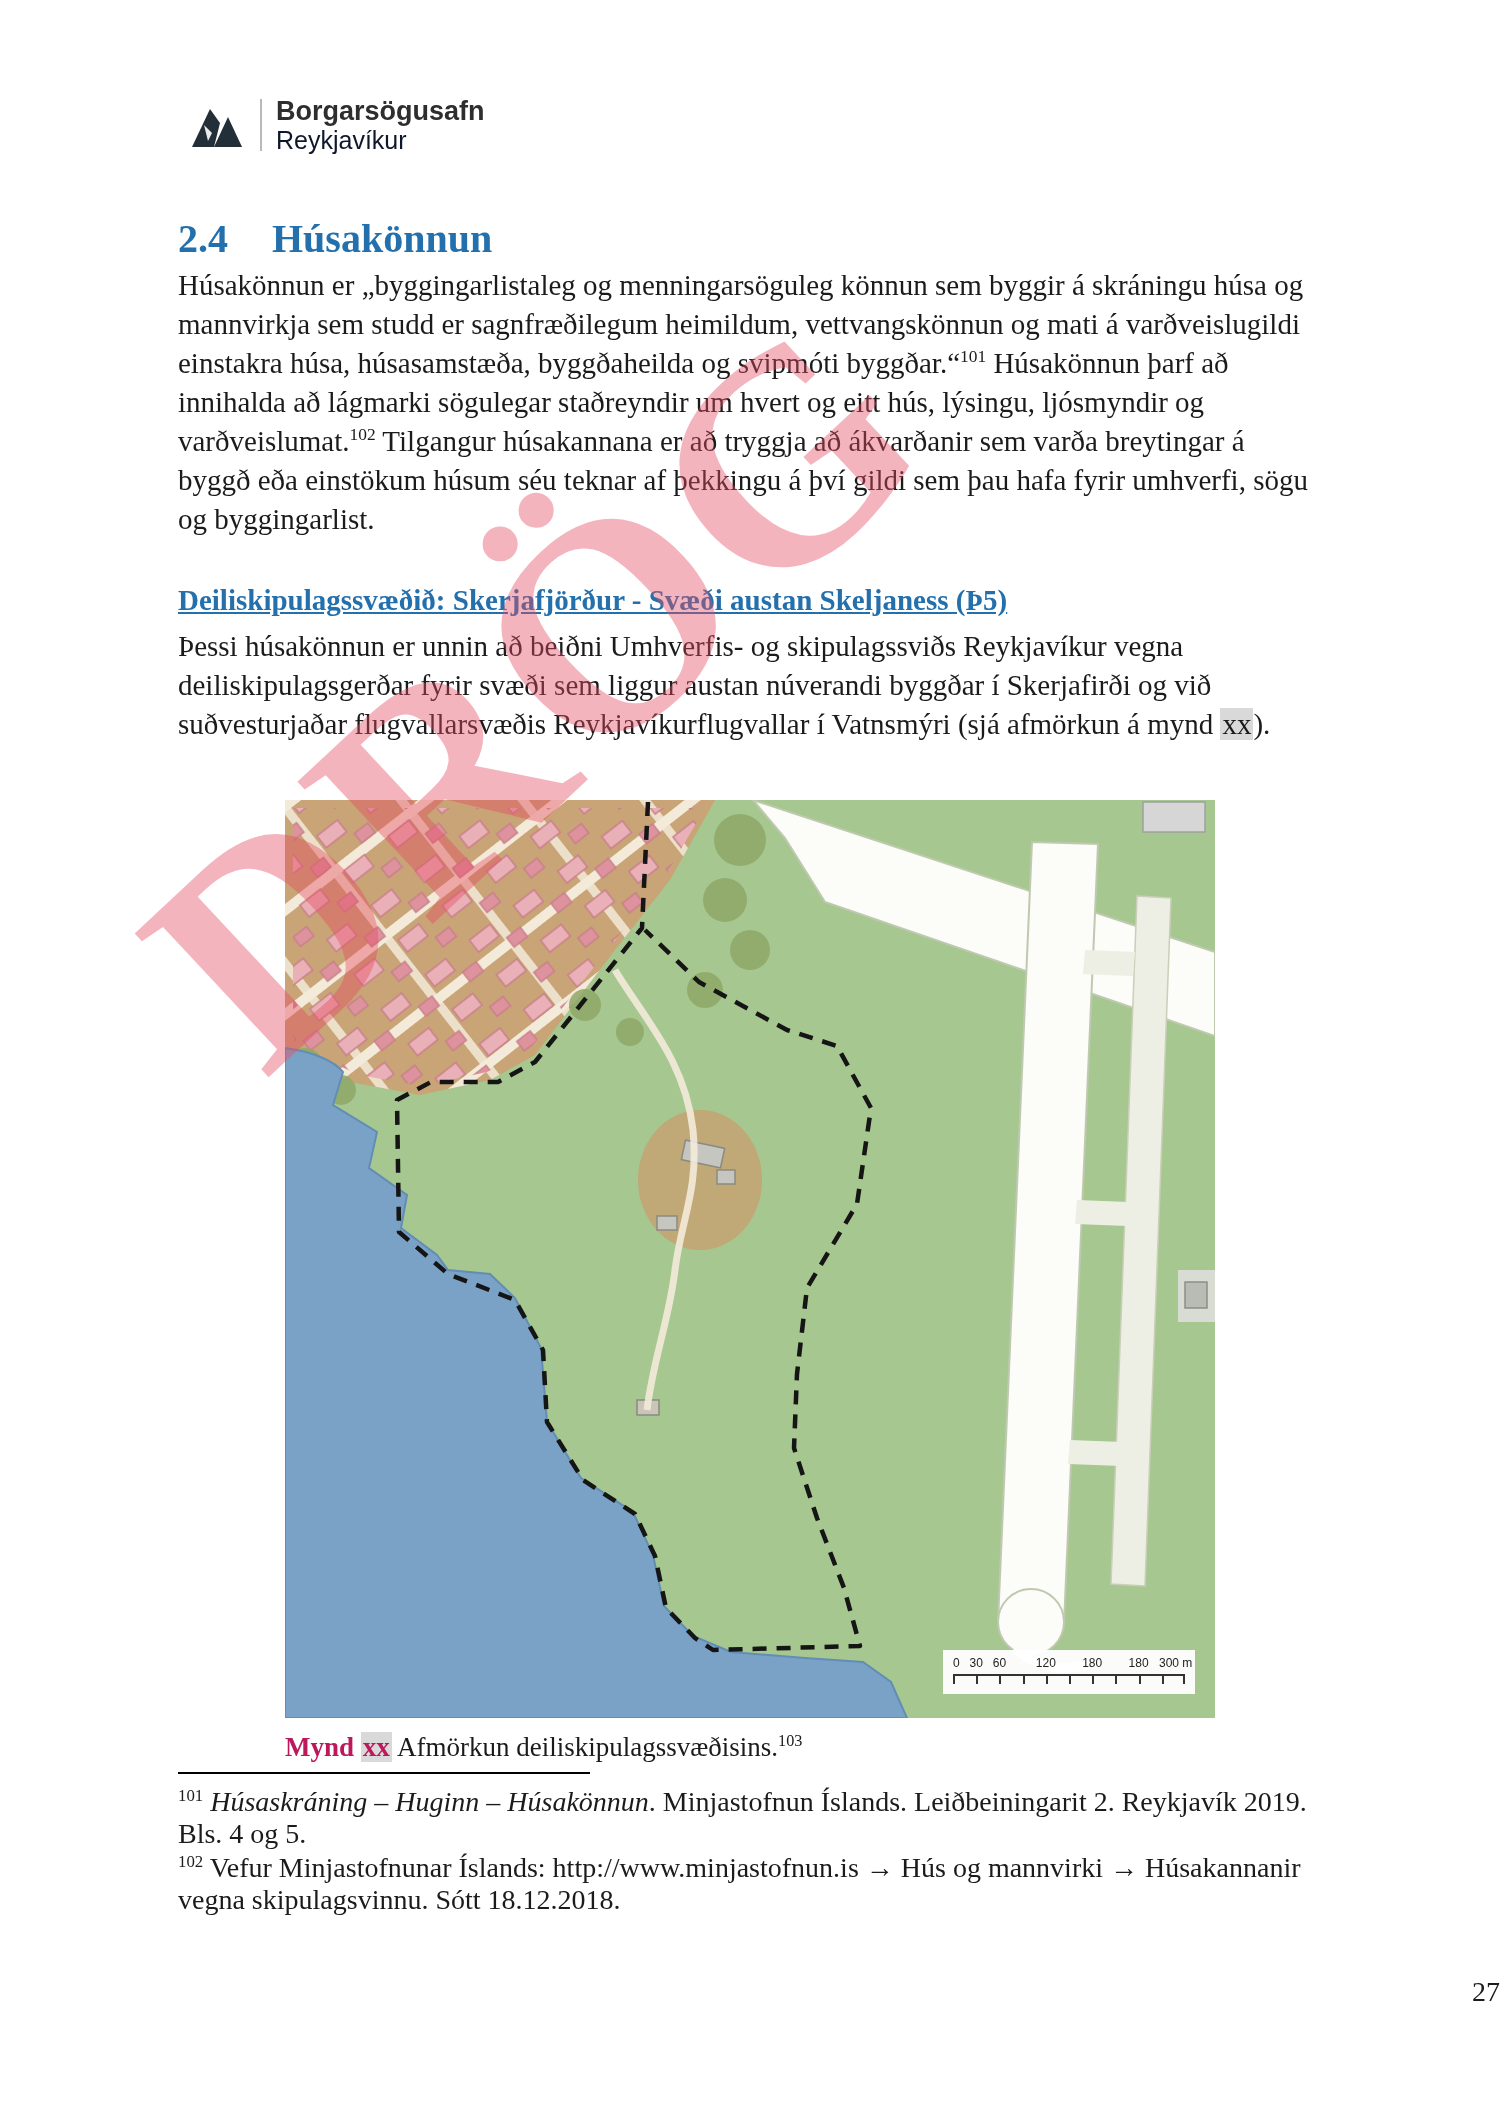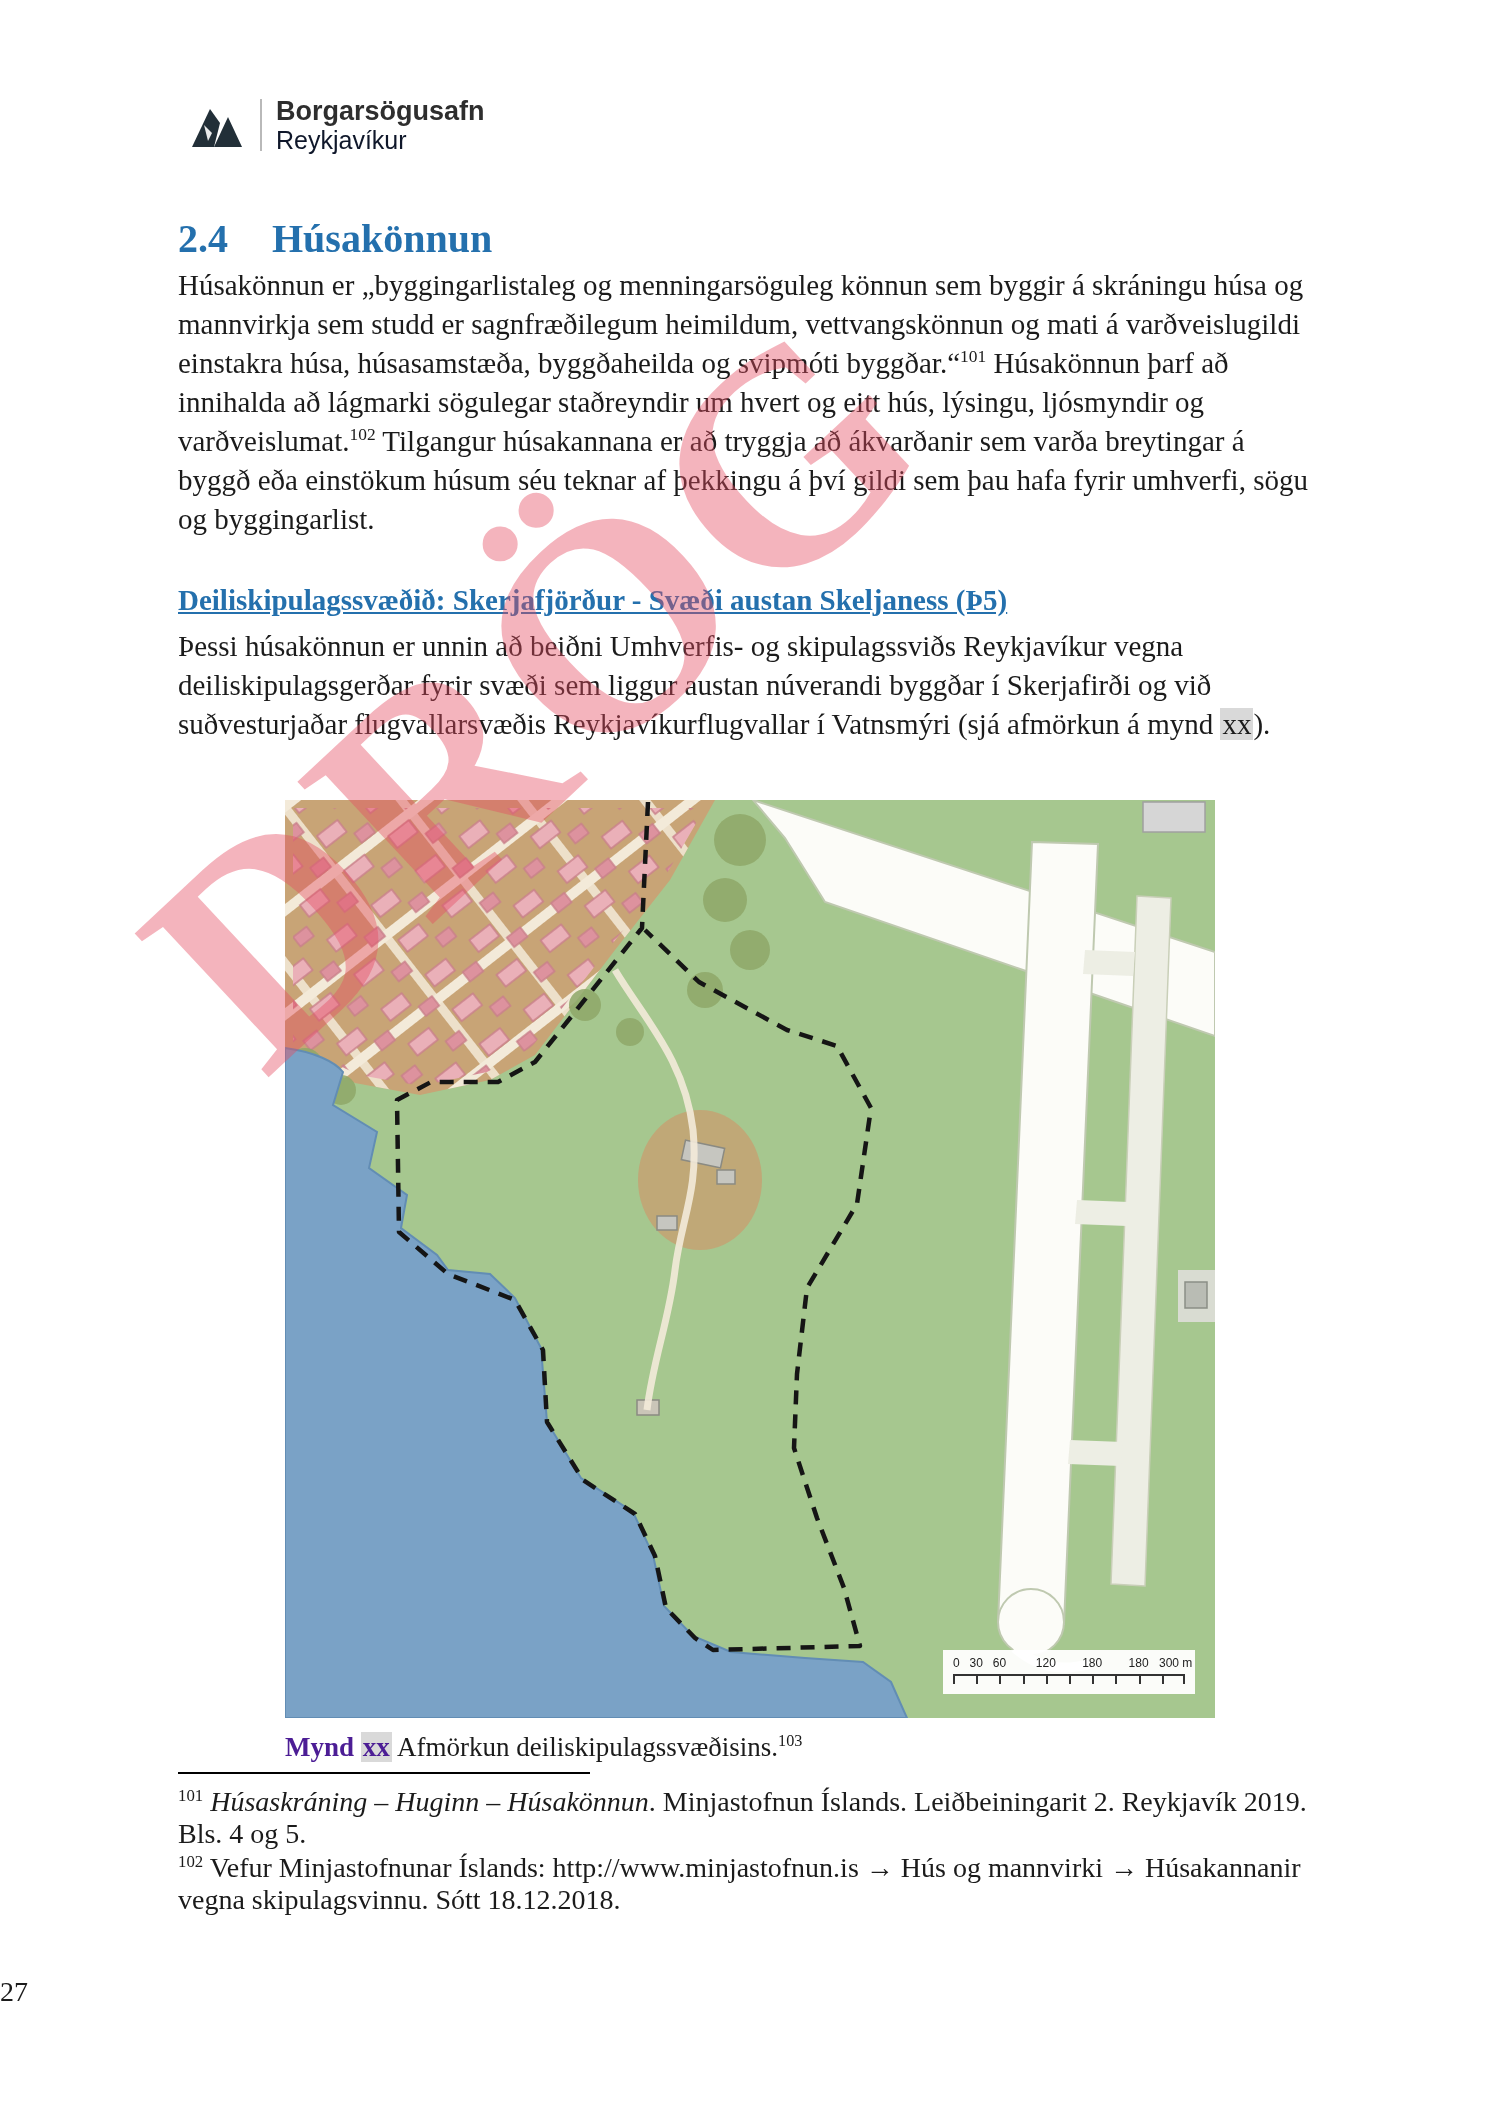--- a/index.html
+++ b/index.html
@@ -31,27 +31,27 @@
     position:absolute;right:20px;bottom:24px;width:232px;background:rgba(255,255,255,0.95);
     padding:6px 10px 9px 10px;font-family:"Liberation Sans",sans-serif;color:#222;
   }
   .scale-labels{position:relative;height:15px;font-size:12px;}
   .scale-labels span{position:absolute;top:0;transform:translateX(-50%);white-space:nowrap;}
   .scale-labels span:first-child{transform:translateX(0);}
   .scale-labels span:last-child{transform:translateX(-78%);}
   .scale-ruler{position:relative;margin-top:3px;height:9px;border-top:2px solid #333;}
   .tick{position:absolute;top:0;width:2px;height:8px;background:#333;}
   .figcaption{margin-top:14px;font-size:27px;color:#1b1b1b;}
-  .cap-blue{color:#4c1d95;font-weight:bold;}
+  .cap-blue{color:#be185d;font-weight:bold;}
   
   .footnotes{position:absolute;left:178px;top:1772px;width:1142px;}
   .fn-rule{width:412px;border-top:2px solid #000;margin-bottom:12px;}
   .fn{font-size:28px;line-height:32px;margin:0 0 2px 0;}
   
-  .pagenum{position:absolute;left:0;top:1976px;width:100%;text-align:left;font-size:28px;}
+  .pagenum{position:absolute;left:0;top:1976px;width:100%;text-align:right;font-size:28px;}
   
   .watermark{
     position:absolute;left:75px;top:540px;width:900px;height:320px;line-height:320px;
     text-align:center;font-size:300px;font-weight:bold;font-family:"Liberation Serif",serif;
     color:rgba(229,77,97,0.42);transform:rotate(-43deg);pointer-events:none;z-index:10;
     letter-spacing:6px;user-select:none;
   }
 </style>
 </head>
 <body>

